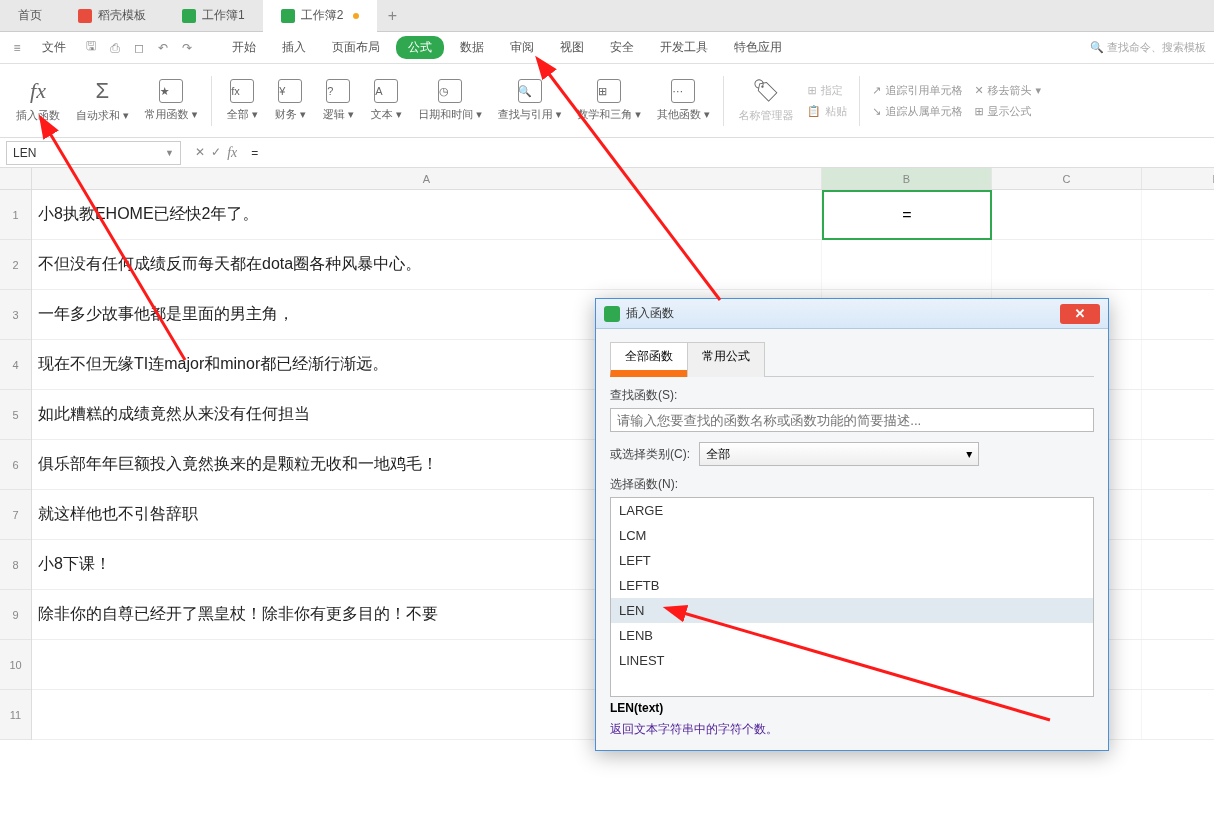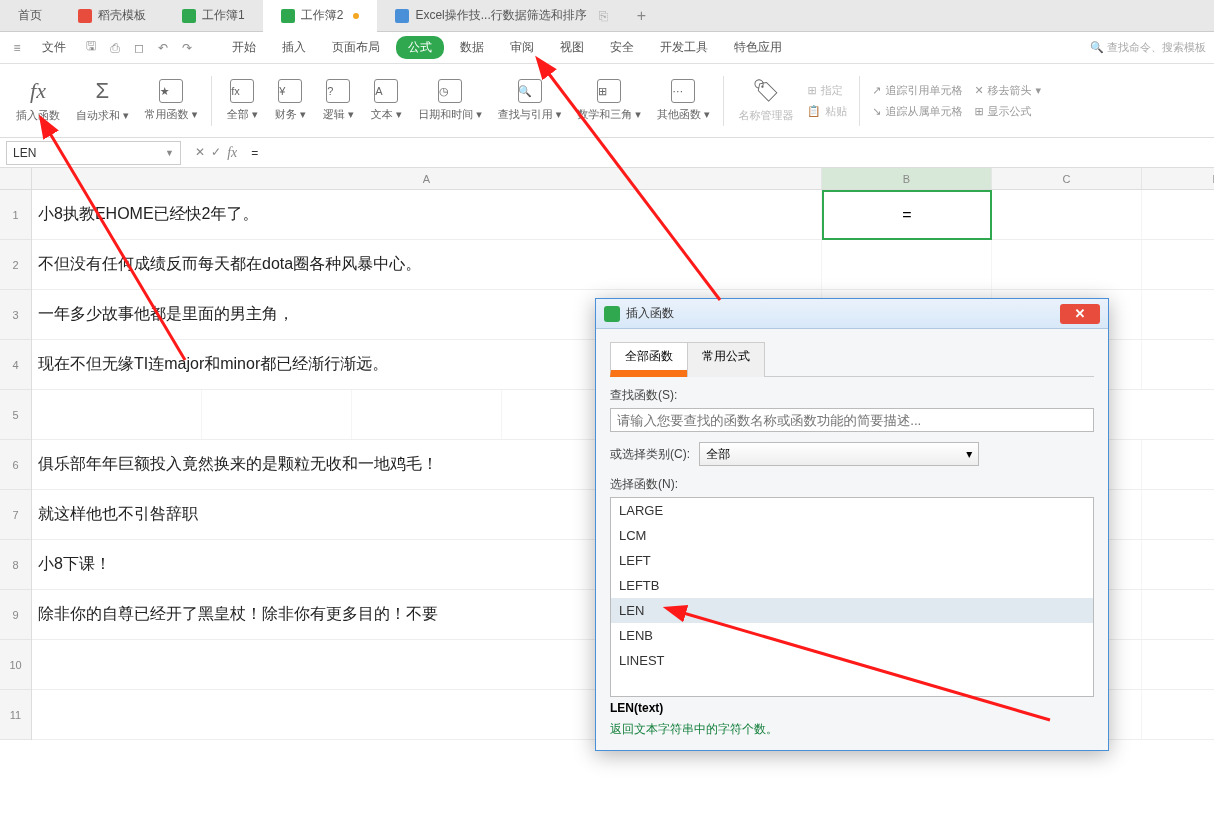--- a/index.html
+++ b/index.html
@@ -54,21 +54,21 @@
 .dlg-tab { padding: 5px 14px; border: 1px solid #ccc; border-bottom: none; background: #f0f0f0; cursor: pointer; margin-right: -1px; position: relative; top: 1px;}
 .dlg-tab.active { background: #fff; border-bottom: 7px solid #f97316;}
 .dlg-label { color: #444; margin: 6px 0 4px;}
 .dlg-input { width: 100%; height: 24px; border: 1px solid #bbb; padding: 0 6px; color: #999; background: #fff;}
 .dlg-select { width: 280px; height: 24px; border: 1px solid #bbb; padding: 0 6px; background: linear-gradient(#fff,#eee); margin-left: 6px; display: inline-flex; align-items: center; justify-content: space-between;}
 .dlg-list { height: 200px; border: 1px solid #bbb; background: #fff; overflow-y: auto; margin-top: 4px;}
 .dlg-list-item { padding: 5px 8px; cursor: pointer; font-size: 13px; color: #333;}
 .dlg-list-item.selected { background: #e0e8f0; }
 .dlg-desc { margin-top: 4px; }
 .dlg-desc-sig { font-weight: bold; margin-bottom: 6px;}
-.dlg-desc-txt { color: #15803d; }
+.dlg-desc-txt { color: #4c1d95; }
 
 .arrow-svg { position: absolute; pointer-events: none;}
 </style>
 </head>
 <body>
 
 <div class="tabstrip">
   <div class="tab">
       <span>首页</span>
     </div>
@@ -77,25 +77,20 @@
       <span>稻壳模板</span>
     </div>
   <div class="tab">
       <span class="tab-icon" style="background:#2fa84f"></span>
       <span>工作簿1</span>
     </div>
   <div class="tab active">
       <span class="tab-icon" style="background:#2fa84f"></span>
       <span>工作簿2</span>
       <span class="tab-dot"></span>
-    </div>
-  <div class="tab">
-      <span class="tab-icon" style="background:#4a90d9"></span>
-      <span>Excel操作技...行数据筛选和排序</span>
-      <span style="margin-left:6px;color:#aaa">⎘</span>
     </div>
   <div class="tab-add">+</div>
 </div>
 
 <div class="menubar">
   <span class="menubar-icon">≡</span>
   <span class="menu-item">文件</span>
   <span class="menubar-icon">🖫</span>
   <span class="menubar-icon">⎙</span>
   <span class="menubar-icon">◻</span>
@@ -240,20 +235,21 @@
           <div class="cell" style="width: 150px;"></div>
           <div class="cell" style="width: 150px;"></div>
         </div>
         <div class="cell-row">
           <div class="cell" style="width: 790px;">现在不但无缘TI连major和minor都已经渐行渐远。</div>
           <div class="cell" style="width: 170px;"></div>
           <div class="cell" style="width: 150px;"></div>
           <div class="cell" style="width: 150px;"></div>
         </div>
         <div class="cell-row">
+          <div class="cell" style="width: 790px;">如此糟糕的成绩竟然从来没有任何担当</div>
           <div class="cell" style="width: 170px;"></div>
           <div class="cell" style="width: 150px;"></div>
           <div class="cell" style="width: 150px;"></div>
         </div>
         <div class="cell-row">
           <div class="cell" style="width: 790px; text-align: center;">俱乐部年年巨额投入竟然换来的是颗粒无收和一地鸡毛！</div>
           <div class="cell" style="width: 170px;"></div>
           <div class="cell" style="width: 150px;"></div>
           <div class="cell" style="width: 150px;"></div>
         </div>

